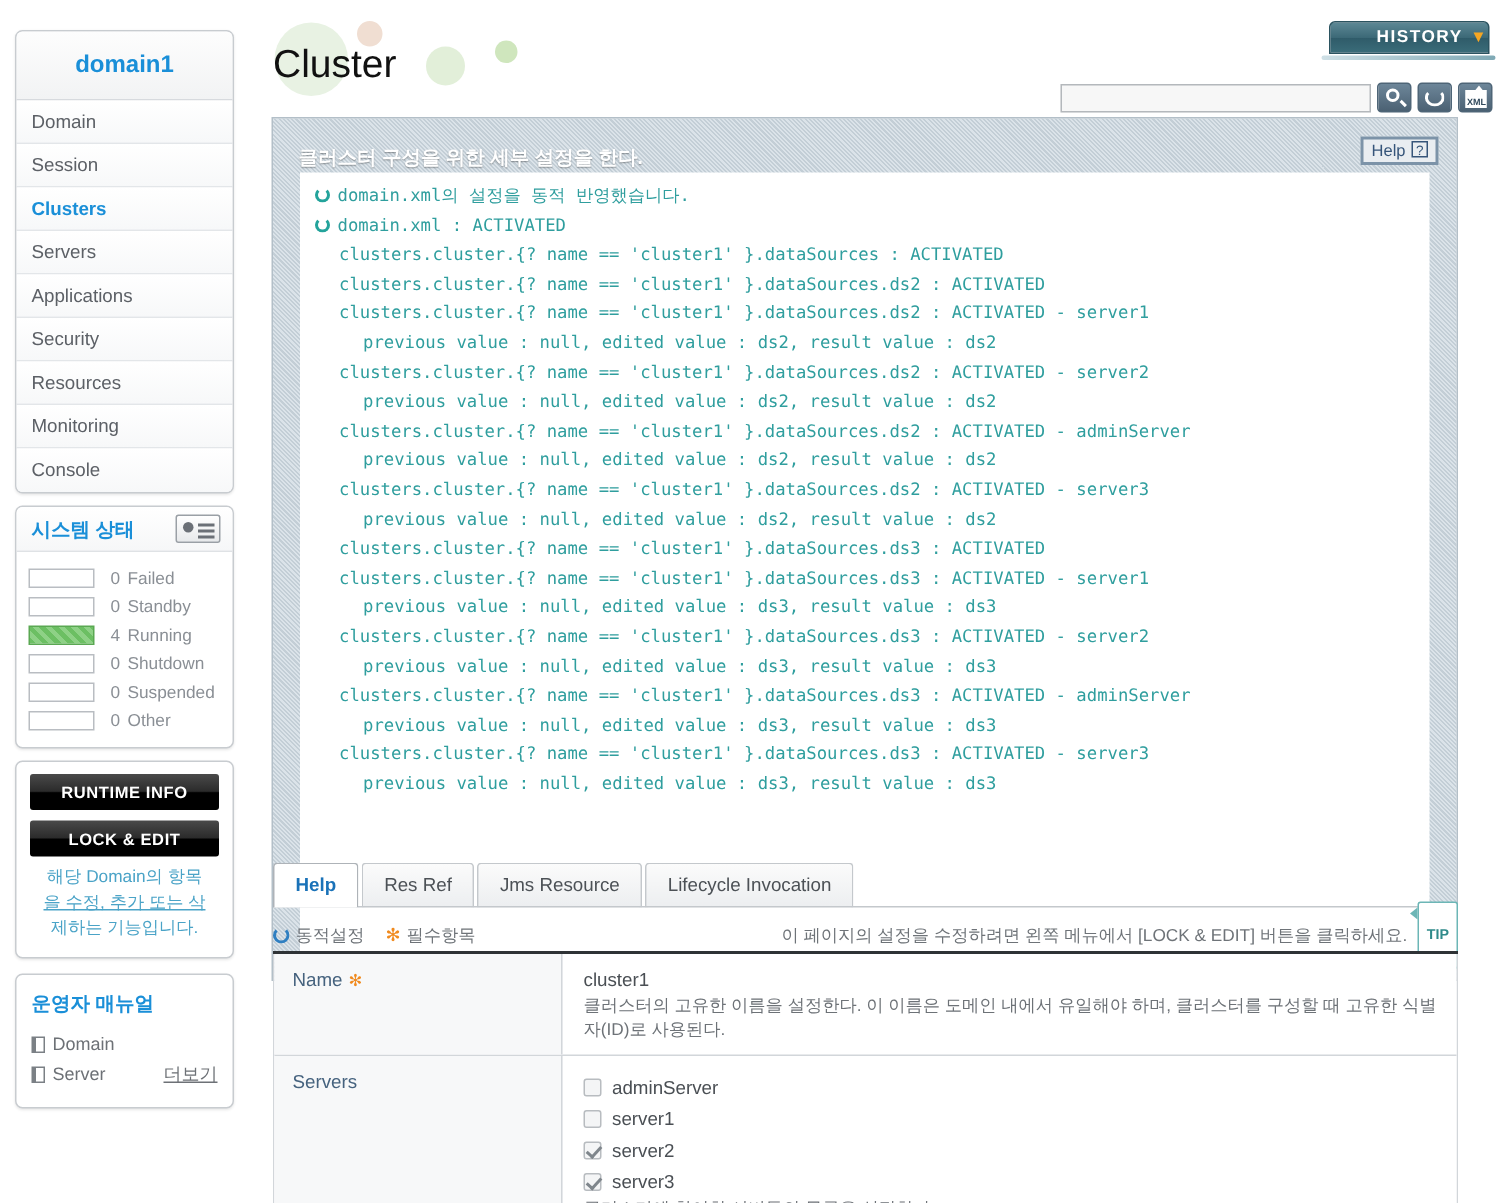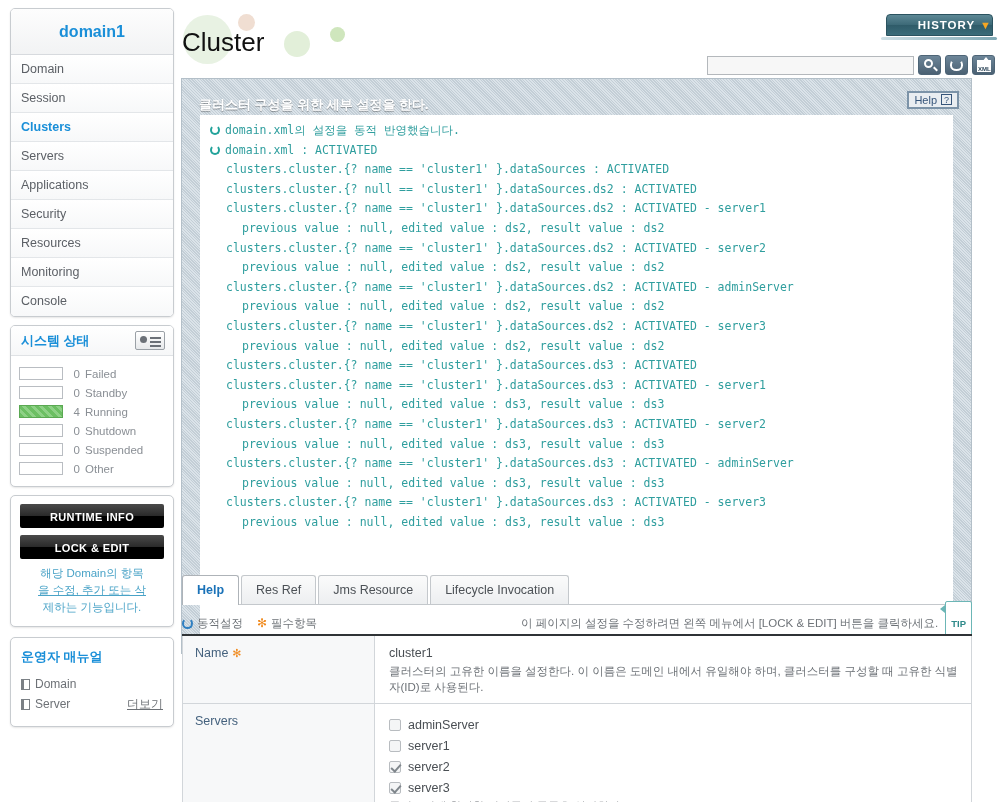--- a/index.html
+++ b/index.html
@@ -6,21 +6,21 @@
   html, body {
     margin: 0; padding: 0;
     width: 1005px; height: 802px;
     background: #ffffff;
     font-family: "Liberation Sans", sans-serif;
     overflow: hidden;
   }
   #root { position: relative; width: 1005px; height: 802px; background:#fff; }
 
   
-  .sidebar { position:absolute; left:10px; top:8px; width:164px; }
+  .sidebar { position:absolute; left:10px; top:20px; width:146px; }
 
   .panel-card {
     background:#fff;
     border:1px solid #c8ccd0;
     border-radius:5px;
     box-shadow:0 1px 2px rgba(0,0,0,.10);
     overflow:hidden;
   }
 
   .domain-head {
@@ -404,21 +404,21 @@
 
   <div class="logpanel">
     <div class="log-title">클러스터 구성을 위한 세부 설정을 한다.</div>
     <div class="help-btn">
       <span>Help</span><span class="help-q">?</span>
     </div>
     <div class="log-body" id="log-body">
         <div class="log-line lvl0"><span class="refresh-ico"></span><span>domain.xml의 설정을 동적 반영했습니다.</span></div>
         <div class="log-line lvl0"><span class="refresh-ico"></span><span>domain.xml : ACTIVATED</span></div>
         <div class="log-line lvl1"><span>clusters.cluster.{? name == 'cluster1' }.dataSources : ACTIVATED</span></div>
-        <div class="log-line lvl1"><span>clusters.cluster.{? null == 'cluster1' }.dataSources.ds2 : ACTIVATED</span></div>
+        <div class="log-line lvl1"><span>clusters.cluster.{? name == 'cluster1' }.dataSources.ds2 : ACTIVATED</span></div>
         <div class="log-line lvl1"><span>clusters.cluster.{? name == 'cluster1' }.dataSources.ds2 : ACTIVATED - server1</span></div>
         <div class="log-line lvl2"><span>previous value : null, edited value : ds2, result value : ds2</span></div>
         <div class="log-line lvl1"><span>clusters.cluster.{? name == 'cluster1' }.dataSources.ds2 : ACTIVATED - server2</span></div>
         <div class="log-line lvl2"><span>previous value : null, edited value : ds2, result value : ds2</span></div>
         <div class="log-line lvl1"><span>clusters.cluster.{? name == 'cluster1' }.dataSources.ds2 : ACTIVATED - adminServer</span></div>
         <div class="log-line lvl2"><span>previous value : null, edited value : ds2, result value : ds2</span></div>
         <div class="log-line lvl1"><span>clusters.cluster.{? name == 'cluster1' }.dataSources.ds2 : ACTIVATED - server3</span></div>
         <div class="log-line lvl2"><span>previous value : null, edited value : ds2, result value : ds2</span></div>
         <div class="log-line lvl1"><span>clusters.cluster.{? name == 'cluster1' }.dataSources.ds3 : ACTIVATED</span></div>
         <div class="log-line lvl1"><span>clusters.cluster.{? name == 'cluster1' }.dataSources.ds3 : ACTIVATED - server1</span></div>

